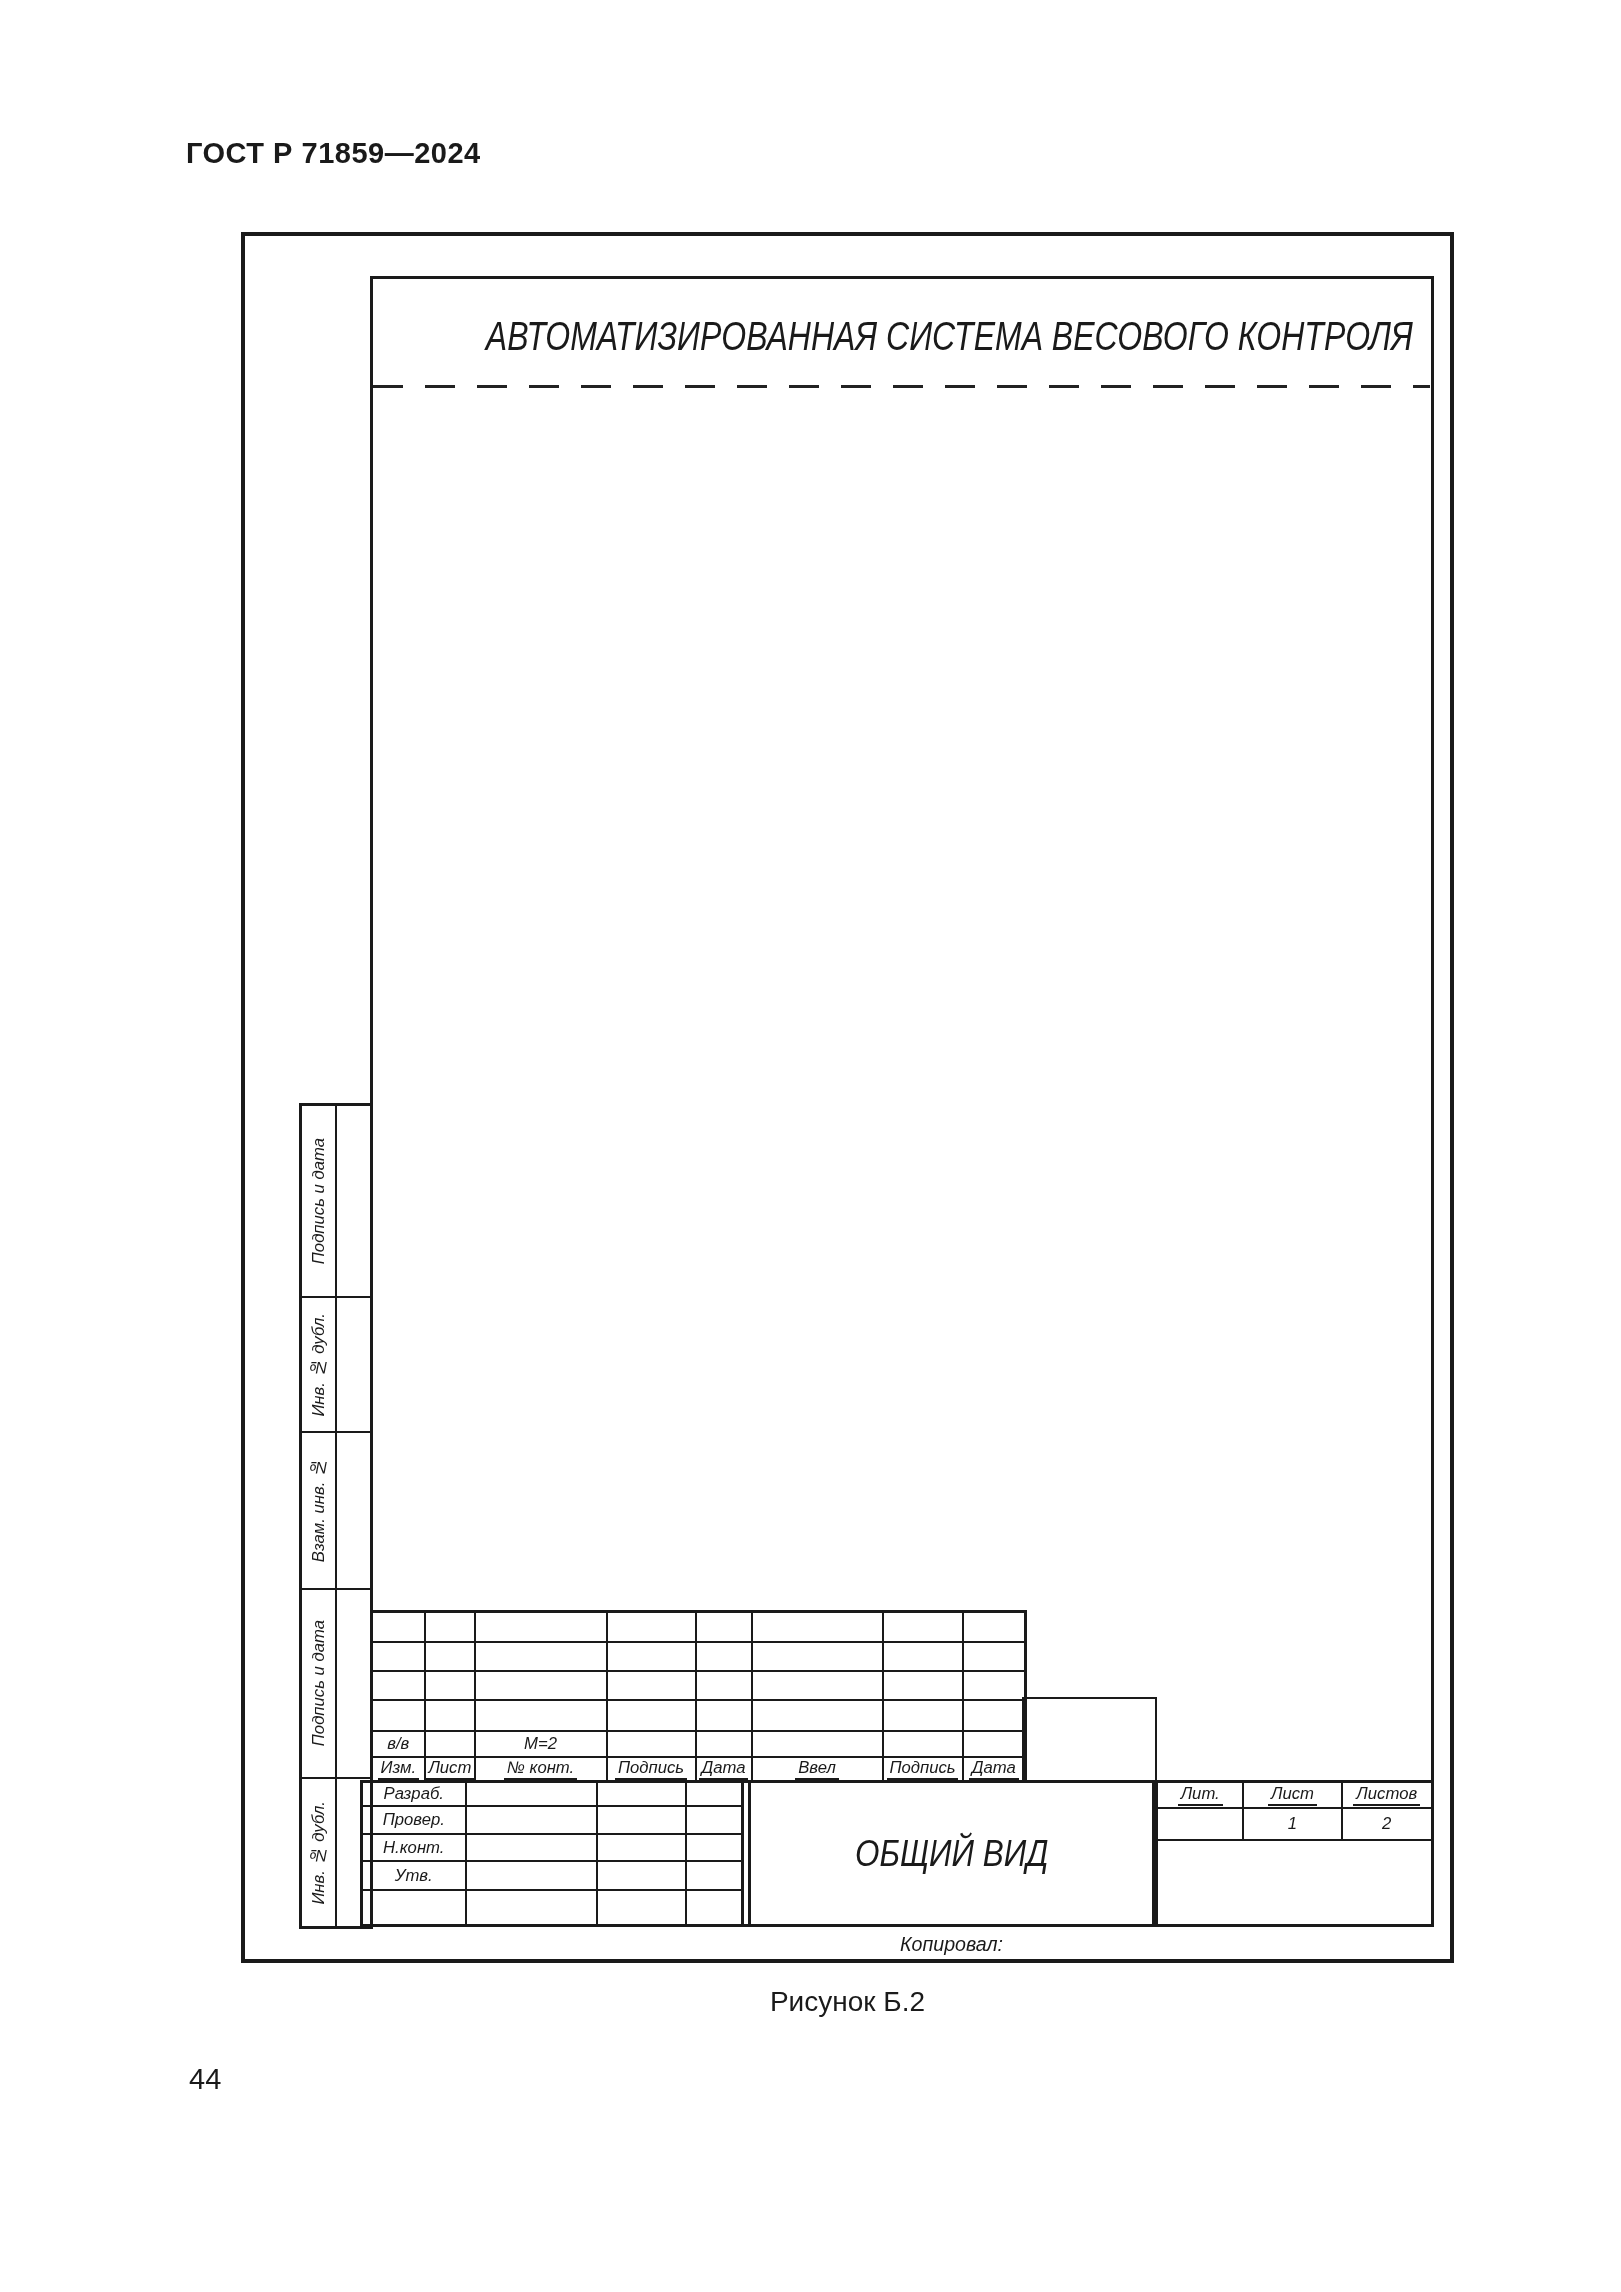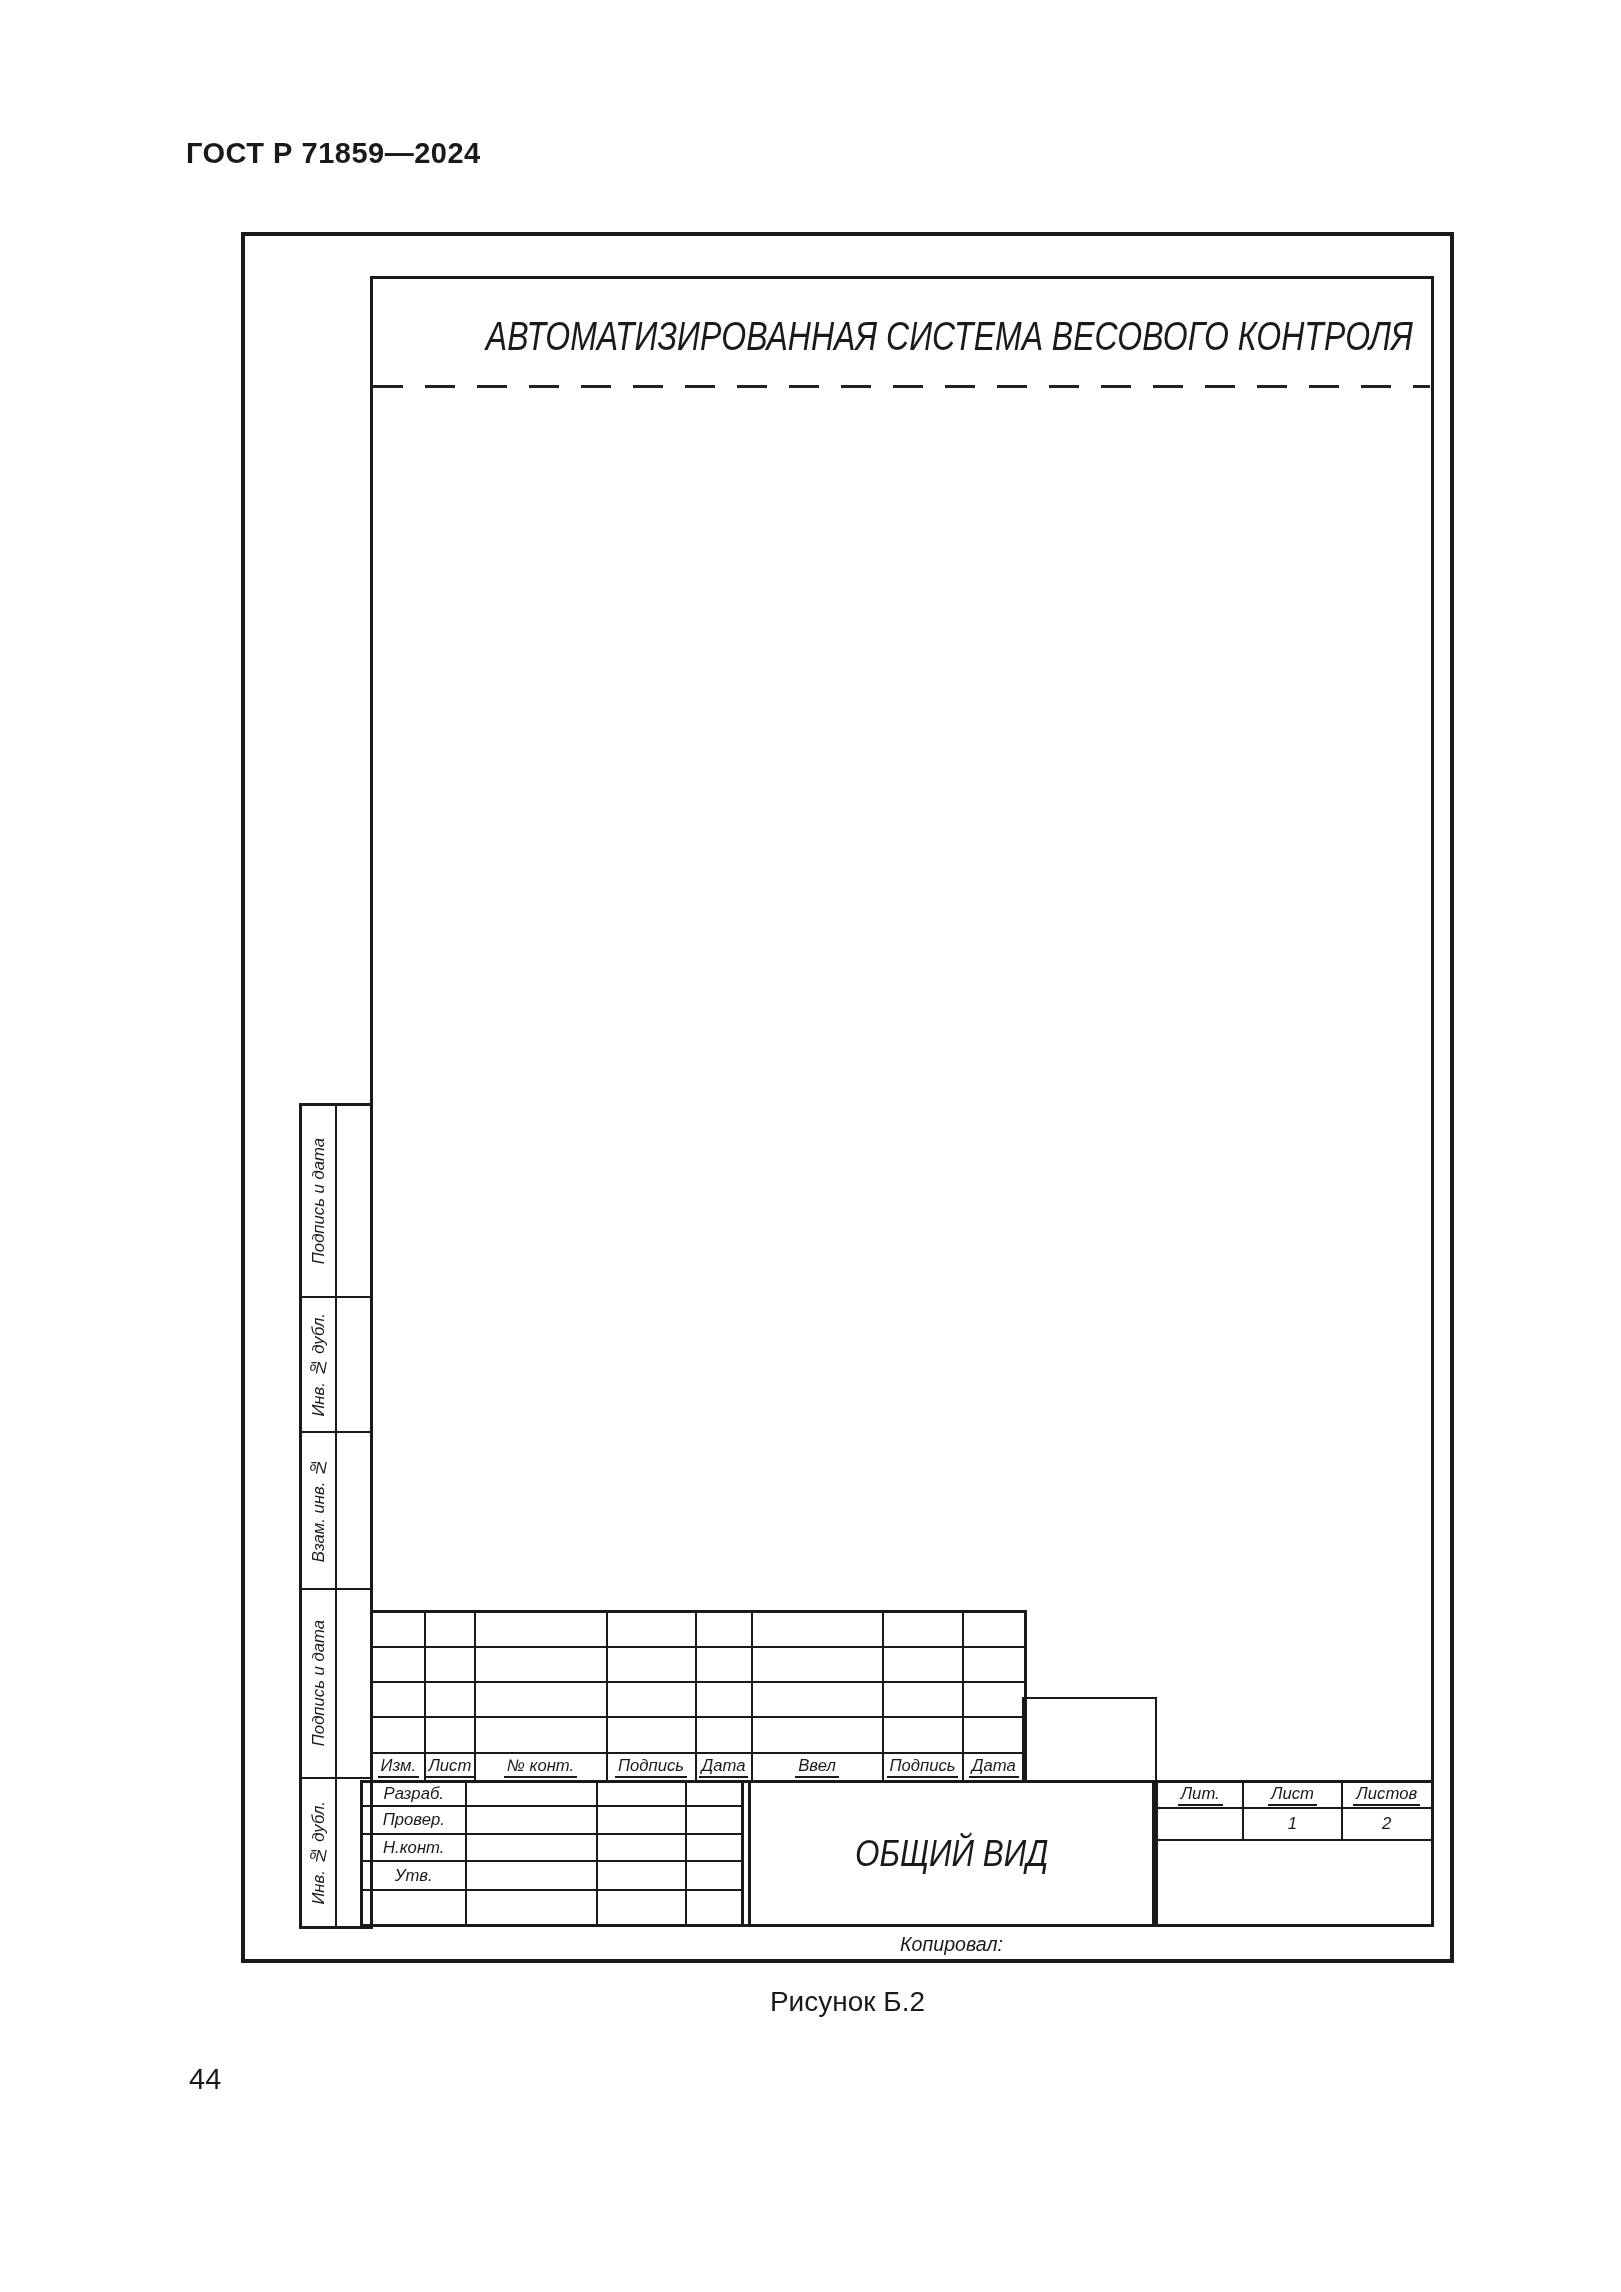--- a/index.html
+++ b/index.html
@@ -134,20 +134,30 @@
     <tr style="height:30px">
           <td></td>
           <td></td>
           <td></td>
           <td></td>
           <td></td>
           <td></td>
           <td></td>
           <td></td>
         </tr>
+    <tr style="height:26.5px">
+      <td><span>в/в</span></td>
+      <td></td>
+      <td><span>М=2</span></td>
+      <td></td>
+          <td></td>
+          <td></td>
+          <td></td>
+          <td></td>
+    </tr>
     <tr style="height:18px">
       <td><span class="u">Изм.</span></td>
       <td><span class="u">Лист</span></td>
       <td><span class="u">№ конт.</span></td>
       <td><span class="u">Подпись</span></td>
       <td><span class="u">Дата</span></td>
       <td><span class="u">Ввел</span></td>
       <td><span class="u">Подпись</span></td>
       <td><span class="u">Дата</span></td>
     </tr>

